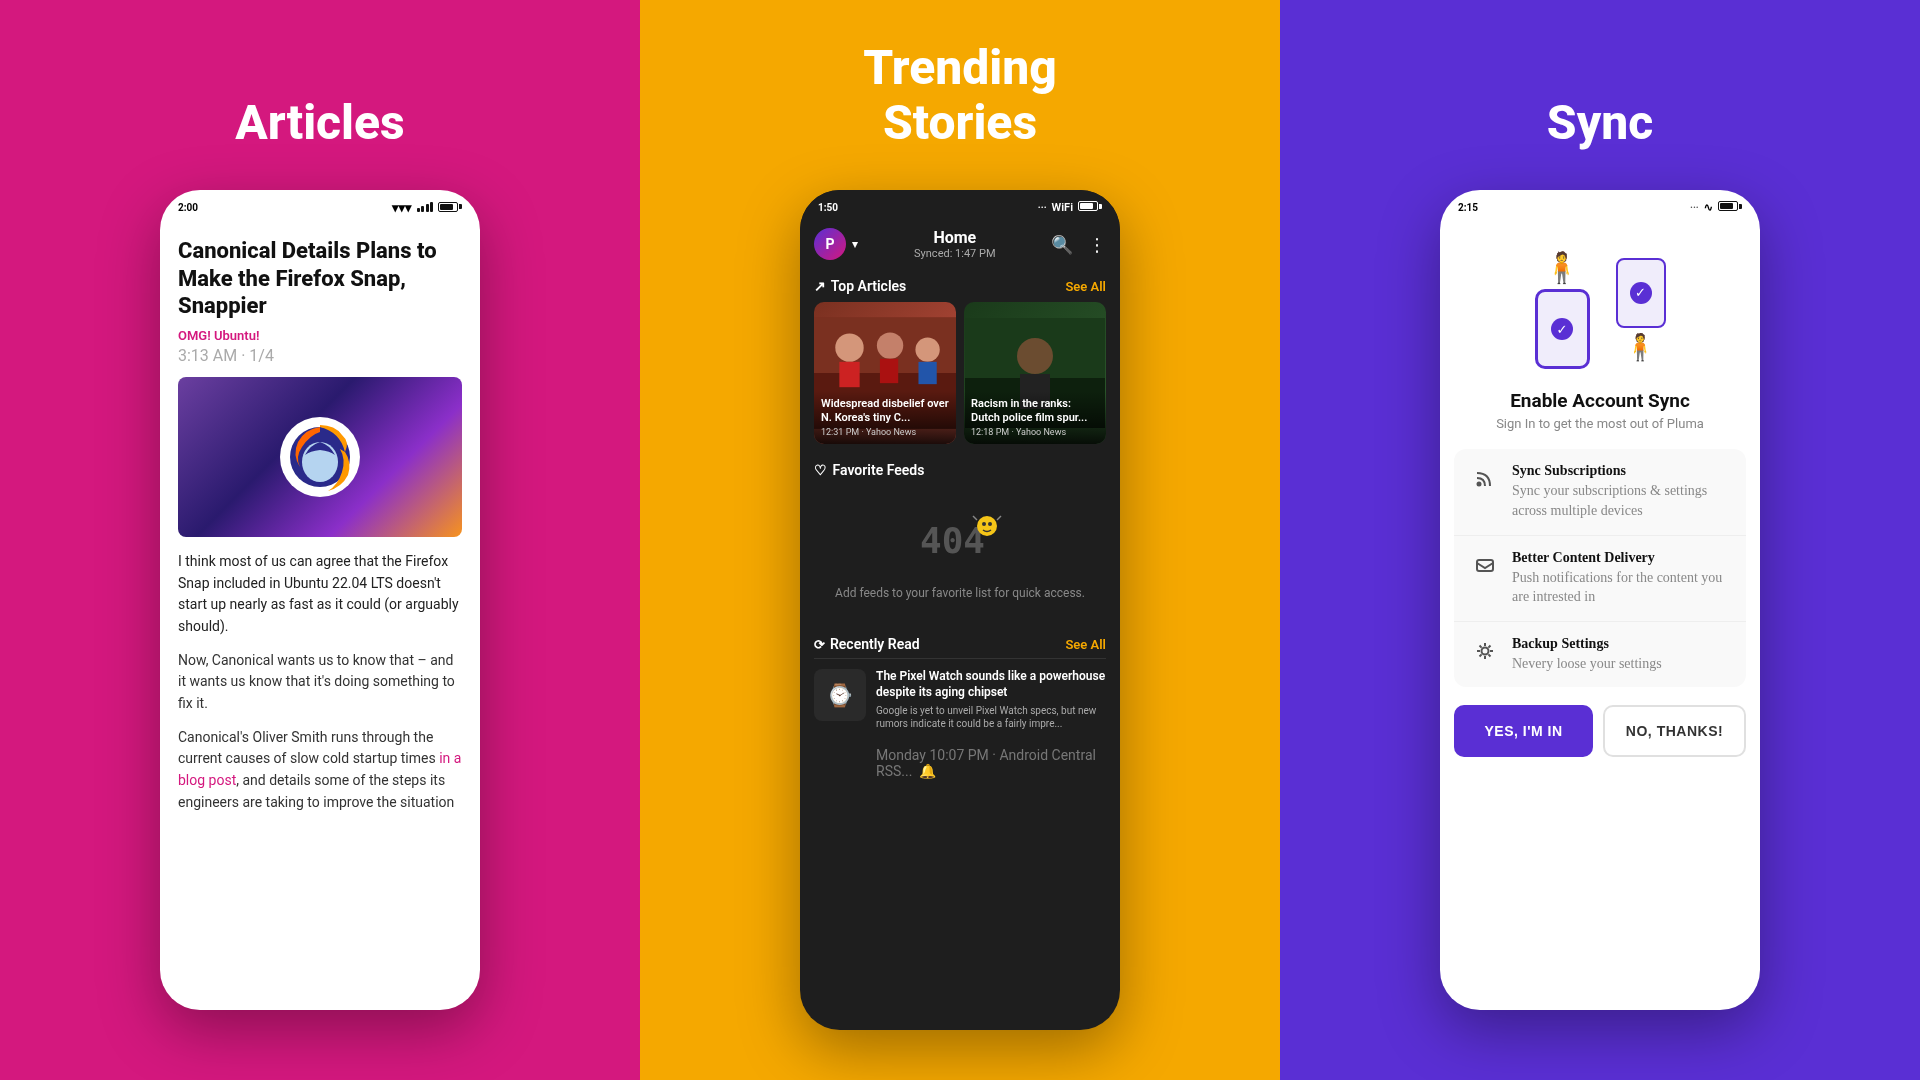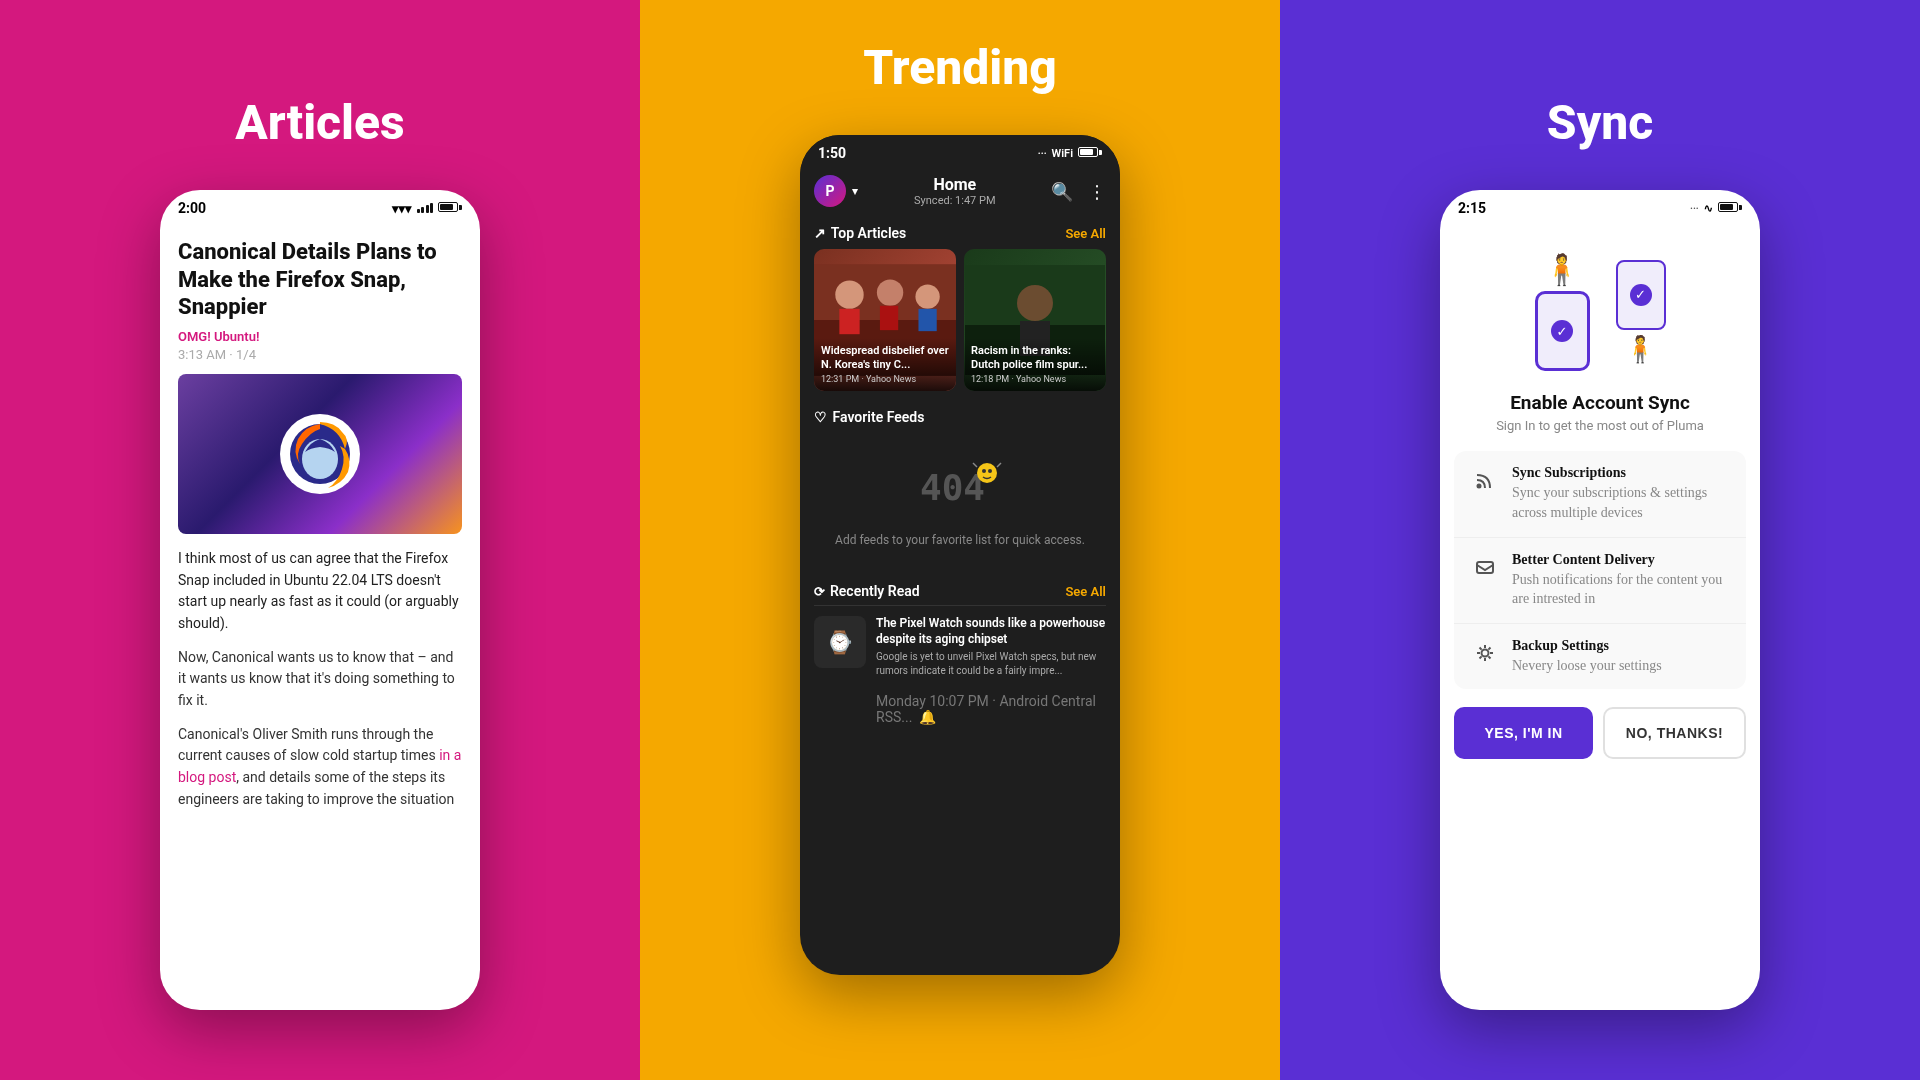--- a/index.html
+++ b/index.html
@@ -50,21 +50,21 @@
       height: 820px;
     }
     .phone-status-bar {
       display: flex;
       justify-content: space-between;
       align-items: center;
       padding: 10px 18px 6px;
       font-size: 13px;
       font-weight: 600;
     }
-    .status-time { font-size: 14px; font-weight: 700; }
+    .status-time { font-size: 10px; font-weight: 700; }
     .status-icons { display: flex; gap: 5px; align-items: center; font-size: 12px; }
 
     .article-content {
       padding: 16px 18px;
       overflow: hidden;
       flex: 1;
     }
     .article-title {
       font-size: 22px;
       font-weight: 800;
@@ -73,21 +73,21 @@
       margin-bottom: 8px;
     }
     .article-source {
       color: #d4187e;
       font-size: 13px;
       font-weight: 600;
       margin-bottom: 3px;
     }
     .article-time {
       color: #aaa;
-      font-size: 13px;
+      font-size: 16px;
       margin-bottom: 12px;
     }
     .article-image {
       width: 100%;
       height: 160px;
       background: linear-gradient(135deg, #6b3fa0 0%, #2a1a6e 40%, #8b2fc9 70%, #f7931e 100%);
       border-radius: 8px;
       margin-bottom: 14px;
       display: flex;
       align-items: center;
@@ -439,20 +439,21 @@
       <div class="article-body-3">
         <span>Canonical's Oliver Smith runs through the current causes of slow cold startup times </span><span class="red-link">in a blog post</span><span>, and details some of the steps its engineers are taking to improve the situation</span>
       </div>
     </div>
   </div>
 </div>
 
 <div class="panel panel-center">
   <div class="panel-title">
     <span>Trending</span><br>
+    <span>Stories</span>
   </div>
 
   <div class="phone phone-center">
 
     <div class="phone-status-bar phone-status-bar-dark">
       <span class="status-time">1:50</span>
       <div class="status-icons" style="color:#fff;">
         <span style="font-size:10px;">···</span>
         <span style="font-size:11px;">WiFi</span>
         <span>

